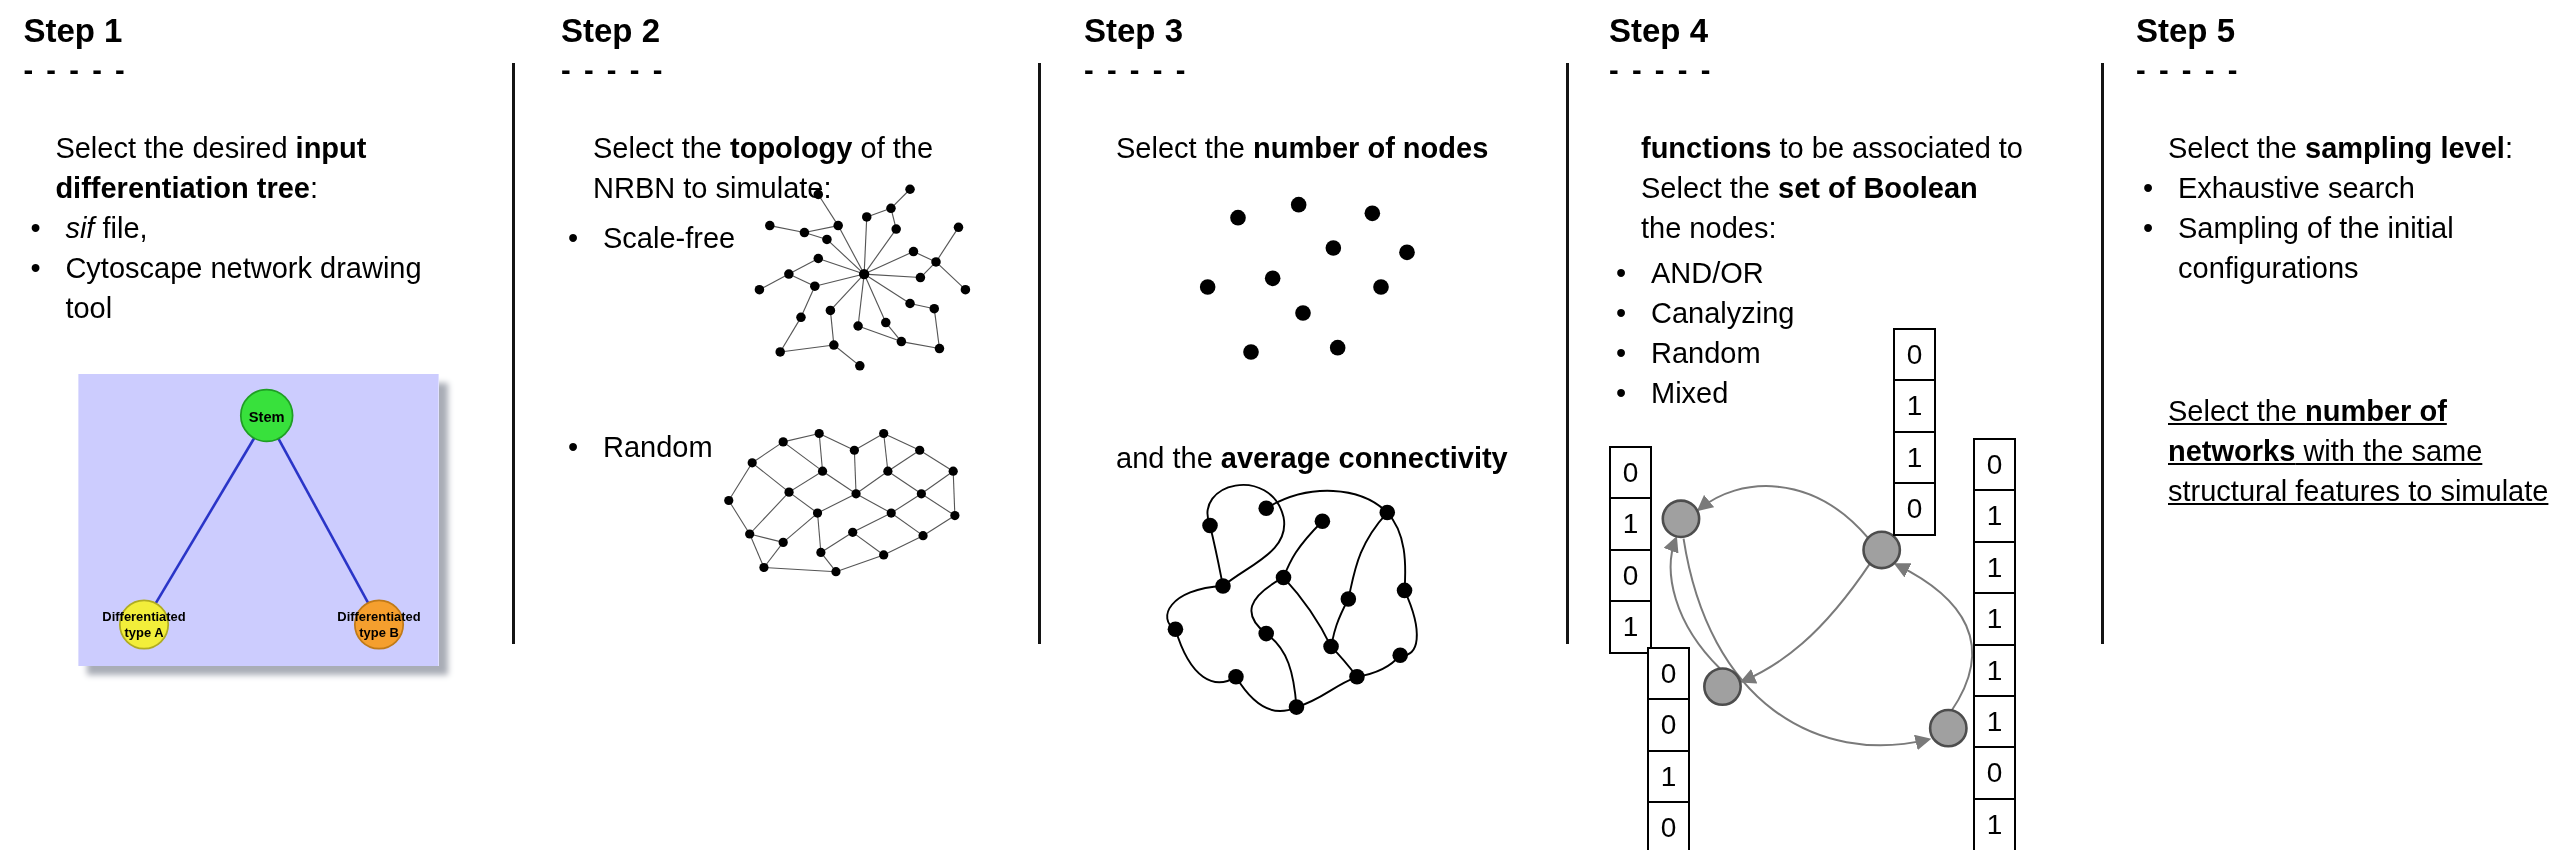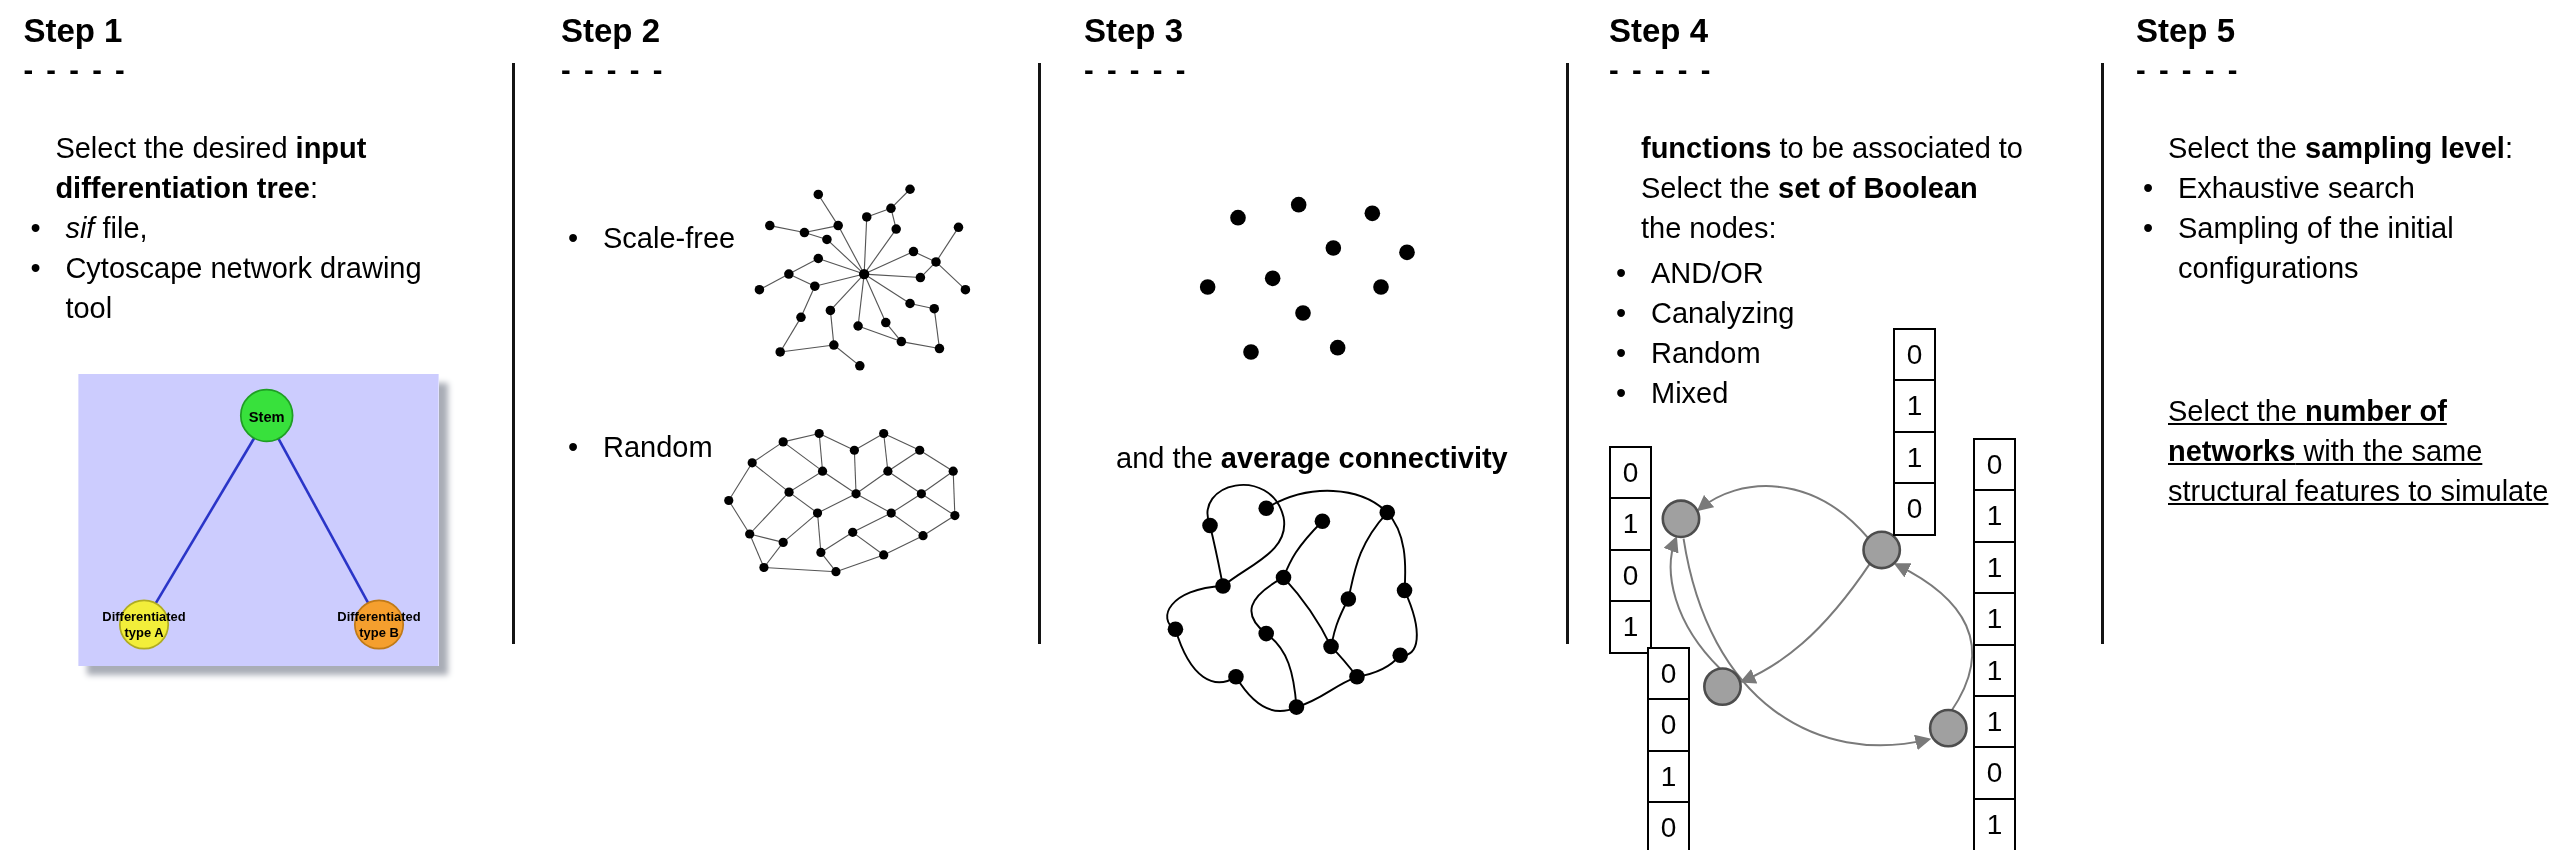--- a/index.html
+++ b/index.html
@@ -63,20 +63,24 @@
         <text class="tlabel" x="348" y="304" font-size="15">type B</text>
       </svg>
     </div>
   </section>
 
   <div class="vline" style="left:512px;"></div>
 
   <section class="col" style="left:561px;width:467px;">
     <h2 class="title">Step 2</h2>
     <div class="dashes">- - - - -</div>
+    <div class="para" style="top:128px;">
+      <div class="line"><span>Select the </span><b>topology</b><span> of the</span></div>
+      <div class="line">NRBN to simulate:</div>
+    </div>
 
     <div class="bullets" style="top:218px;">
       <div class="bullet-row">
         <span class="bdot">•</span>
         <span class="btxt">Scale-free</span>
       </div>
     </div>
 
     <svg class="fig" style="left:169px;top:177px;" width="251" height="208" viewBox="0 0 290 240">
       <g stroke="#555" stroke-width="1.3">
@@ -228,20 +232,23 @@
           <circle cx="148" cy="185" r="5.5"></circle>
       </g>
     </svg>
   </section>
 
   <div class="vline" style="left:1038px;"></div>
 
   <section class="col" style="left:1084px;width:472px;">
     <h2 class="title">Step 3</h2>
     <div class="dashes">- - - - -</div>
+    <div class="para" style="top:128px;">
+      <div class="line"><span>Select the </span><b>number of nodes</b></div>
+    </div>
 
     <svg class="fig" style="left:76px;top:183px;" width="260" height="208" viewBox="0 0 300 240">
       <g fill="#000">
         <circle cx="55" cy="120" r="9"></circle>
           <circle cx="90" cy="40" r="9"></circle>
           <circle cx="105" cy="195" r="9"></circle>
         <circle cx="130" cy="110" r="9"></circle>
           <circle cx="160" cy="25" r="9"></circle>
           <circle cx="165" cy="150" r="9"></circle>
         <circle cx="200" cy="75" r="9"></circle>

